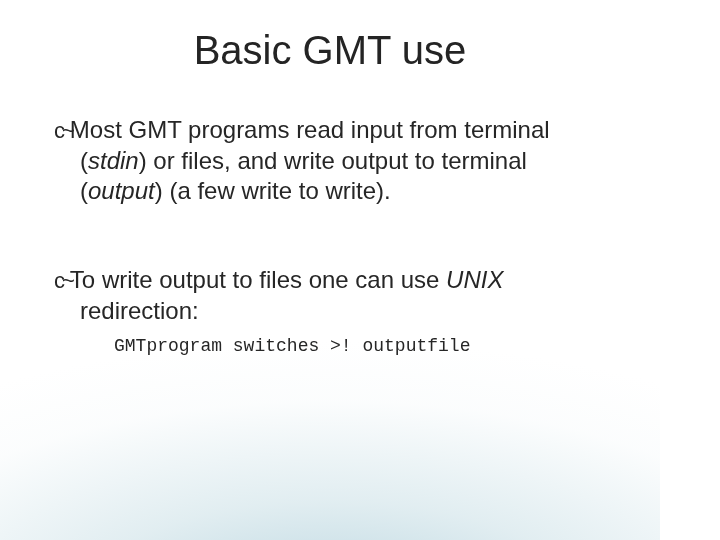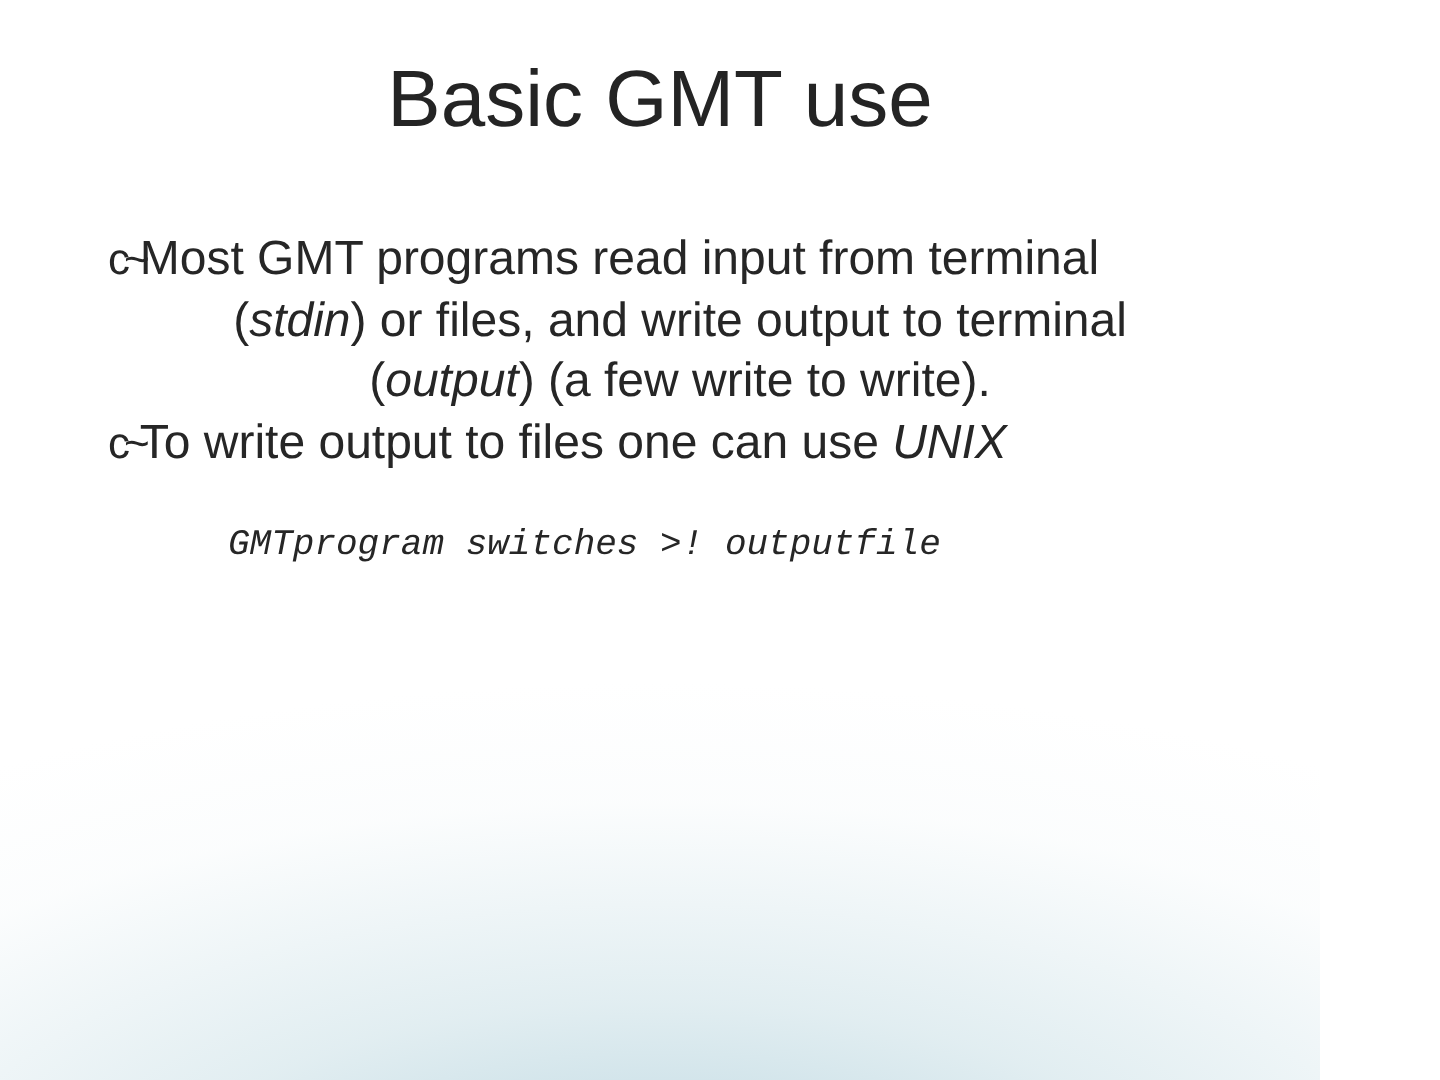--- a/index.html
+++ b/index.html
@@ -31,39 +31,38 @@
     font-weight: 400;
     margin: 0 0 42px 0;
     color: #242424;
   }
   .bullets {
     padding: 0 12px 0 6px;
   }
   .bullet {
     font-size: 24px;
     line-height: 1.28;
+    margin-bottom: 58px;
     color: #262626;
   }
   .bullet .glyph {
     font-family: Arial, sans-serif;
     font-size: 22px;
     display: inline-block;
     vertical-align: baseline;
     letter-spacing: -3px;
     margin-right: -2px;
   }
   .bullet .cont {
     display: block;
     margin-left: 26px;
-    text-align: center;
   }
   .italic { font-style: italic; }
   .code-block {
-    margin: 22px 0 0 60px;
-    font-style: italic;
+    margin: 6px 0 0 60px;
   }
   .code-line {
     font-family: "Courier New", Courier, monospace;
     font-size: 18px;
     line-height: 1.5;
     white-space: pre;
     color: #262626;
   }
 </style>
 </head>
@@ -80,20 +79,21 @@
       <span class="cont">
         <span>(</span><span class="italic">stdin</span><span>) or files, and write output to terminal</span>
       </span>
       <span class="cont">
         <span>(</span><span class="italic">output</span><span>) (a few write to write).</span>
       </span>
     </div>
 
     <div class="bullet" style="margin-bottom:10px">
       <span class="glyph">c~</span><span>To write output to files one can use </span><span class="italic">UNIX</span>
+      <span class="cont">redirection:</span>
       <div class="code-block">
         <div class="code-line">GMTprogram switches &gt;! outputfile</div>
       </div>
     </div>
 
   </div>
 
 </div>
 
 </body></html>

